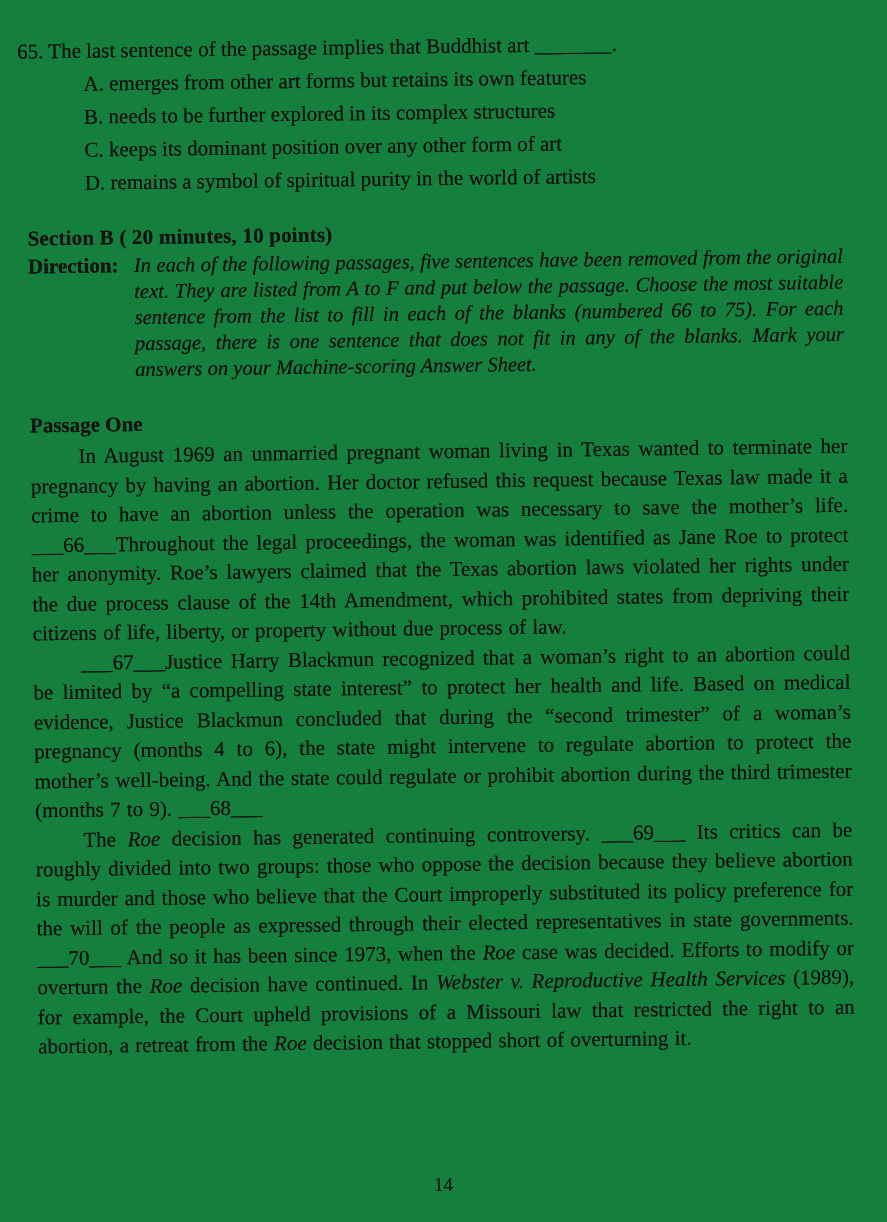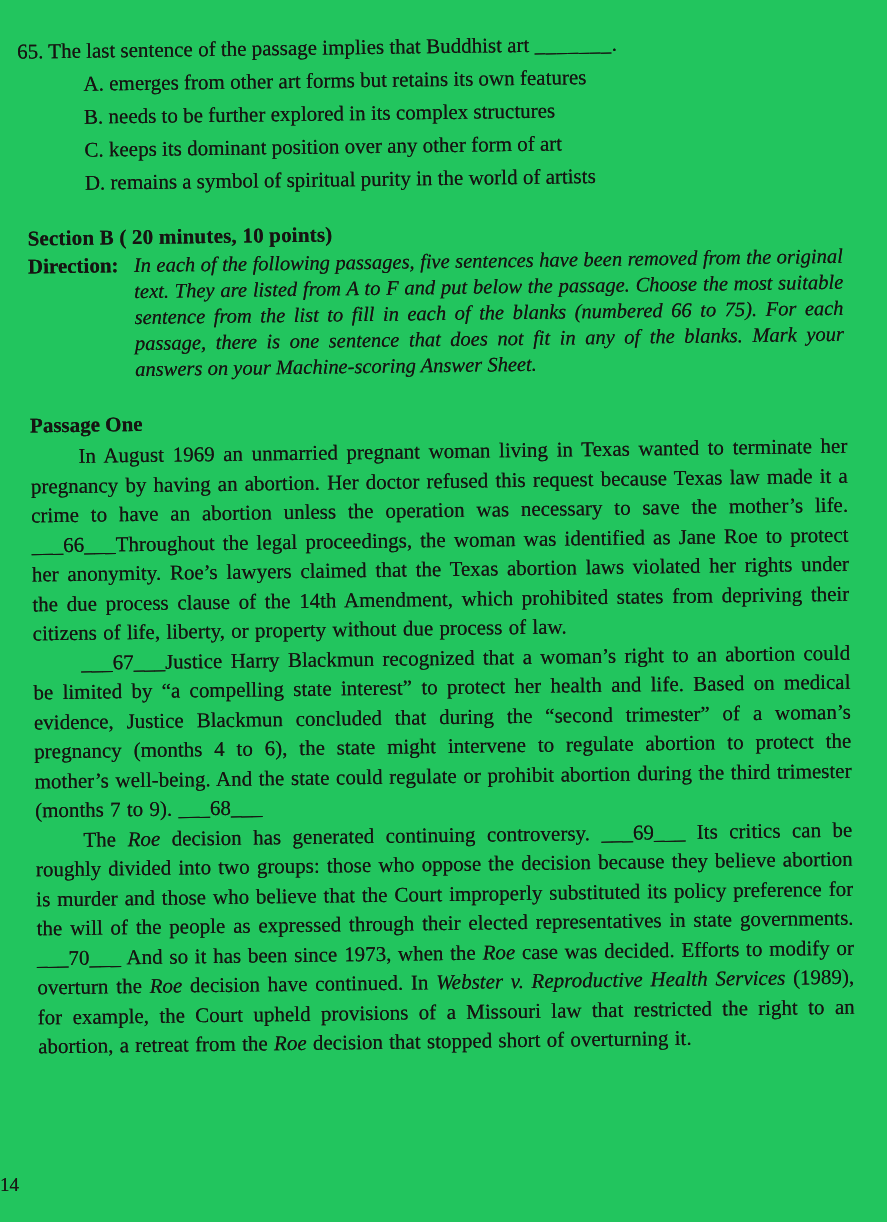--- a/index.html
+++ b/index.html
@@ -5,21 +5,21 @@
   * { margin: 0; padding: 0; box-sizing: border-box; }
   html, body { width: 887px; height: 1222px; }
   body {
     background: #f4f4f2;
     font-family: "Liberation Serif", "DejaVu Serif", serif;
   }
   .page {
     position: relative;
     width: 887px;
     height: 1222px;
-    background: #22c55e;
+    background: #15803d;
     color: #161412;
     overflow: hidden;
   }
   .content {
     padding: 30px 40px 0 30px;
     transform: rotate(-0.75deg);
     transform-origin: 50% 40%;
     text-shadow: 0 0 0.6px rgba(25, 22, 18, 0.9);
   }
 
@@ -70,21 +70,21 @@
     text-align: justify;
     text-indent: 48px;
     word-spacing: 1px;
   }
 
   .page-number {
     position: absolute;
     bottom: 26px;
     left: 0;
     width: 100%;
-    text-align: left;
+    text-align: center;
     font-size: 19px;
     color: #1a1815;
     text-shadow: 0 0 0.5px rgba(25, 22, 18, 0.9);
   }
 </style>
 </head>
 <body>
 
 <div class="page">
   <div class="content">

